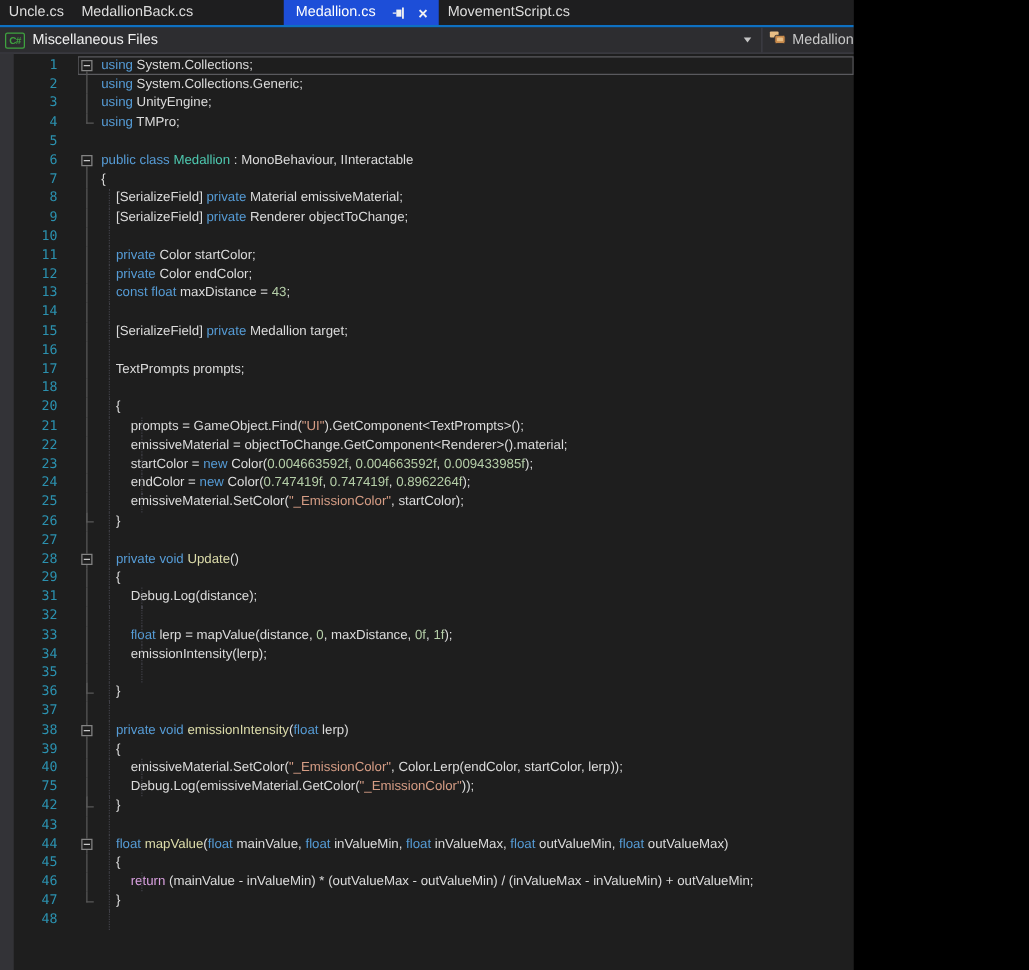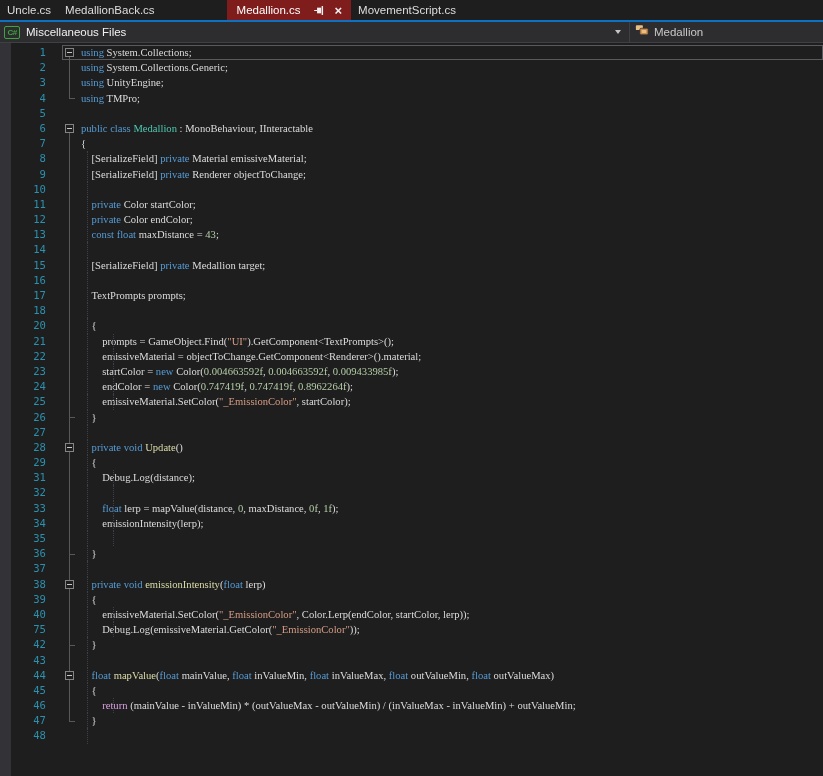--- a/index.html
+++ b/index.html
@@ -1,24 +1,24 @@
 <!DOCTYPE html>
 <html><head>
 <meta charset="utf-8">
 <style>
   html,body{margin:0;padding:0;background:#000;}
-  .window{width:823px;height:776px;overflow:hidden;background:#1E1E1E;position:relative;
+  .window{width:683px;height:776px;overflow:hidden;background:#1E1E1E;position:relative;
           font-family:"Liberation Sans",sans-serif;}
 
   
   .tabbar{height:20px;background:#1E1E1F;display:flex;align-items:stretch;}
   .tab{display:flex;align-items:center;padding:0 7px;font-size:11.5px;color:#DEDEDE;
        white-space:nowrap;cursor:default;}
   .tab.wide{padding-right:72px;justify-content:center;}
-  .tab.active{background:#7f1d1d;color:#FFFFFF;padding:0 9px 0 10px;}
+  .tab.active{background:#1d4ed8;color:#FFFFFF;padding:0 9px 0 10px;}
   .tab .tab-label{pointer-events:none;}
   .tab .pin{margin-left:12px;display:flex;align-items:center;}
   .tab .close{margin-left:9px;font-size:13px;line-height:13px;color:#F2F2F2;font-weight:bold;}
   .accent-strip{height:2px;background:#0E70C1;}
 
   
   .navbar{height:20px;background:#2D2D30;border-bottom:1px solid #3F3F46;display:flex;}
   .combo{display:flex;align-items:center;height:100%;}
   .combo-left{width:629px;border-right:1px solid #3F3F46;position:relative;}
   .combo-right{flex:1;}
@@ -44,21 +44,21 @@
   .fold{flex:0 0 16px;position:relative;}
   .vbar-full{position:absolute;left:7px;top:0;bottom:0;width:1px;background:#585858;}
   .vbar-top{position:absolute;left:7px;top:0;height:3.5px;width:1px;background:#585858;}
   .vbar-bottom{position:absolute;left:7px;top:12px;bottom:0;width:1px;background:#585858;}
   .fold-box{position:absolute;left:3px;top:3.1px;width:9px;height:9px;box-sizing:border-box;
             border:1px solid #848484;background:#1E1E1E;}
   .fold-box::after{content:'';position:absolute;left:1px;top:3px;width:5px;height:1px;background:#C8C8C8;}
   .fold-corner{position:absolute;left:7px;top:0;width:5px;height:7.5px;
                border-left:1px solid #585858;border-bottom:1px solid #585858;}
   pre.code{margin:0;flex:1;position:relative;padding-left:3px;white-space:pre;
-           font-family:Liberation Serif, serif;font-size:10.6px;line-height:15.19px;}
+           font-family:Liberation Sans, sans-serif;font-size:10.6px;line-height:15.19px;}
   .guide{position:absolute;top:0;bottom:0;width:0;border-left:1px dotted #3F3F46;}
   .guide.g1{left:9.4px;}
   .guide.g2{left:35px;}
 
   .tk-k{color:#569CD6;} .tk-c{color:#D8A0DF;} .tk-s{color:#D69D85;} .tk-n{color:#B5CEA8;}
   .tk-y{color:#4EC9B0;} .tk-m{color:#DCDCAA;} .tk-t{color:#DCDCDC;}
 </style>
 </head>
 <body>
 

